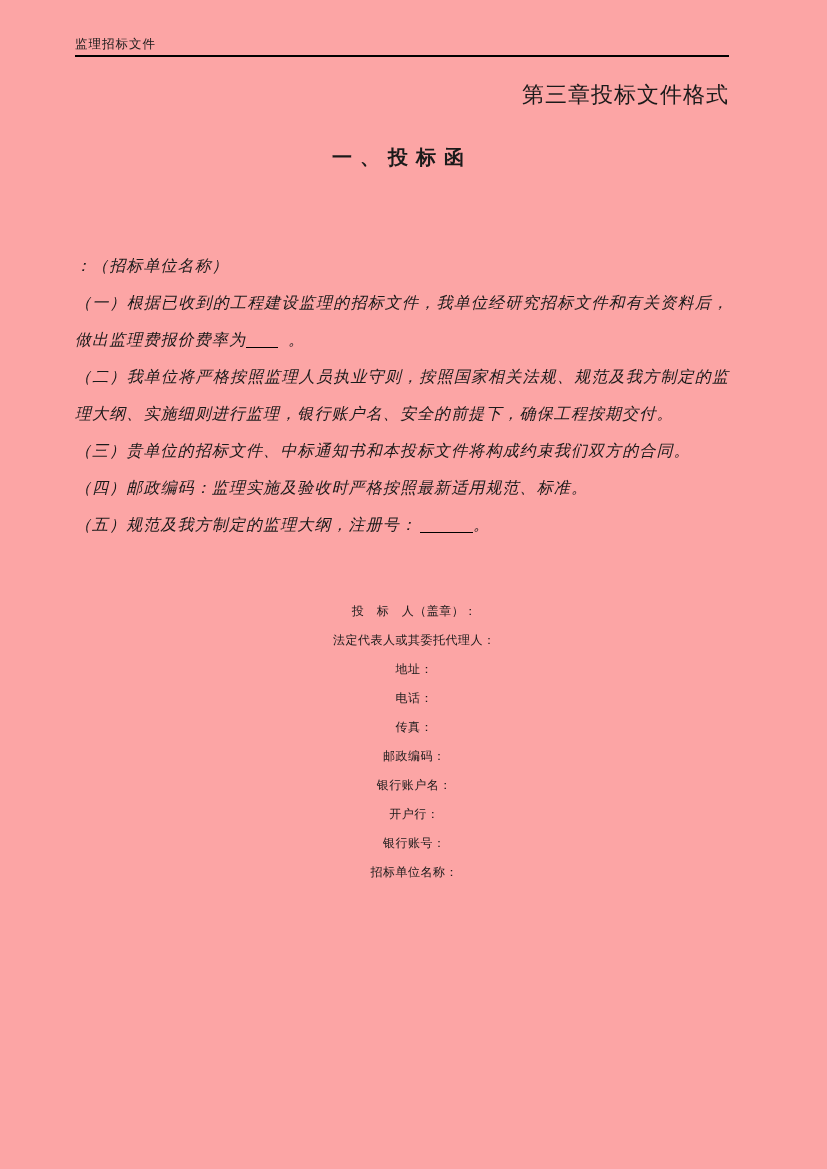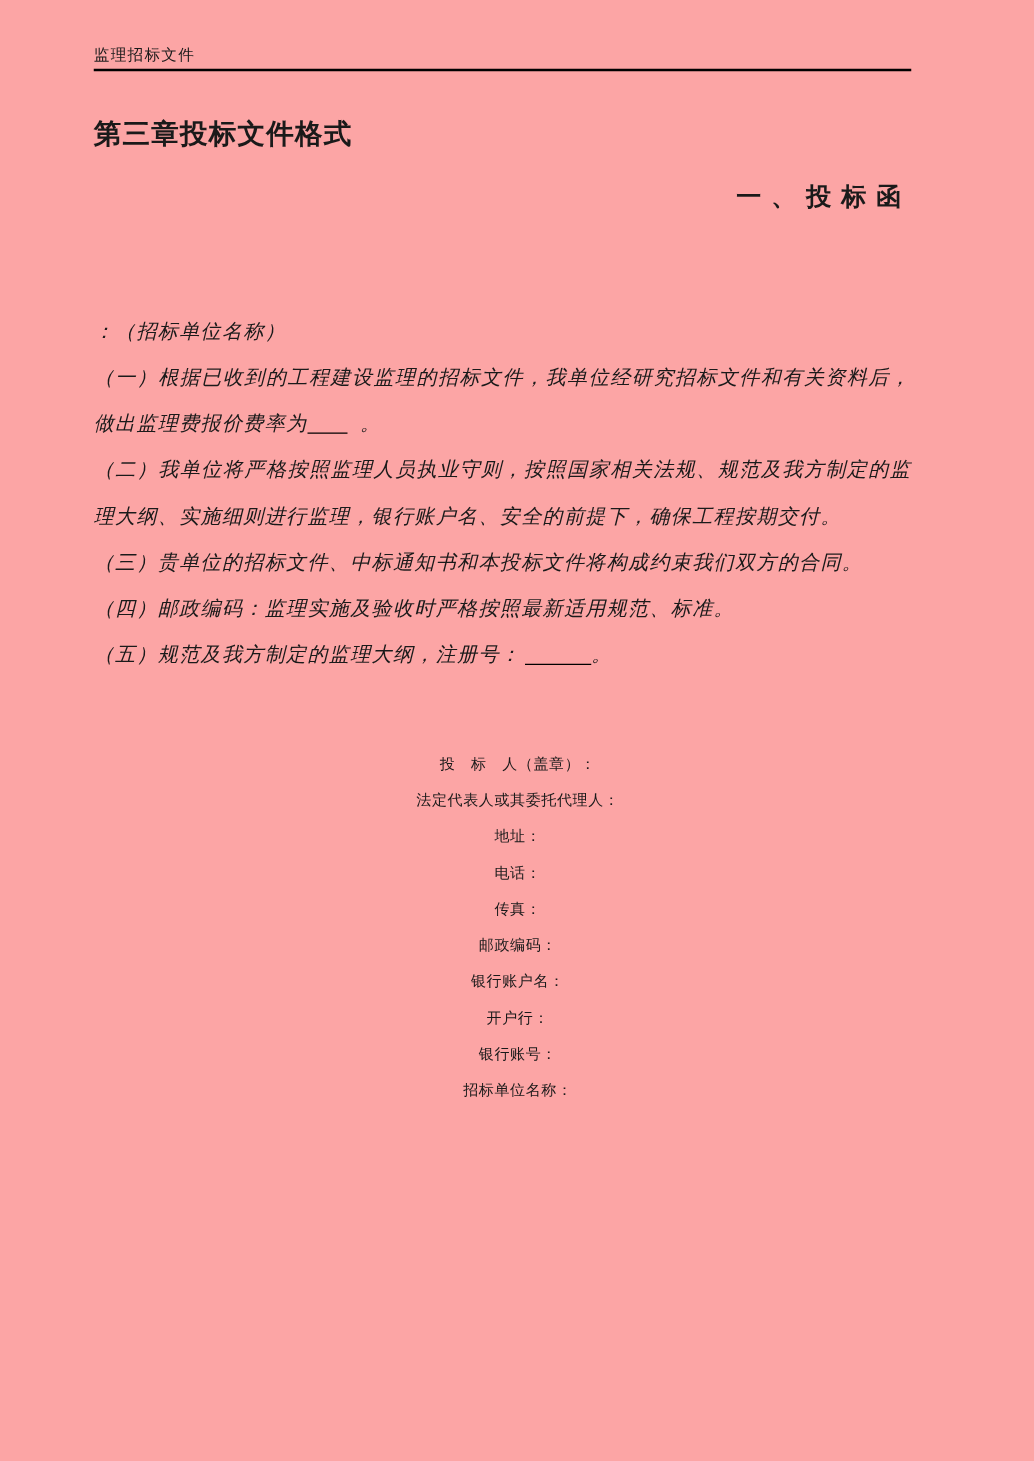--- a/index.html
+++ b/index.html
@@ -29,34 +29,34 @@
     position: absolute;
     left: 75px;
     top: 55px;
     width: 654px;
     height: 0;
     border-top: 2px solid #000000;
   }
   .chapter-title {
     position: absolute;
     left: 75px;
-    top: 92px;
+    top: 80px;
     width: 654px;
-    text-align: left;
+    text-align: right;
     font-size: 22px;
-    font-weight: bold;
+    font-weight: normal;
     letter-spacing: 1px;
     white-space: nowrap;
   }
   .section-title {
     position: absolute;
     left: 75px;
     top: 144px;
     width: 654px;
-    text-align: right;
+    text-align: center;
     font-size: 20px;
     font-weight: bold;
     letter-spacing: 8px;
     white-space: nowrap;
   }
   .body-text {
     position: absolute;
     left: 75px;
     top: 247px;
     width: 654px;

